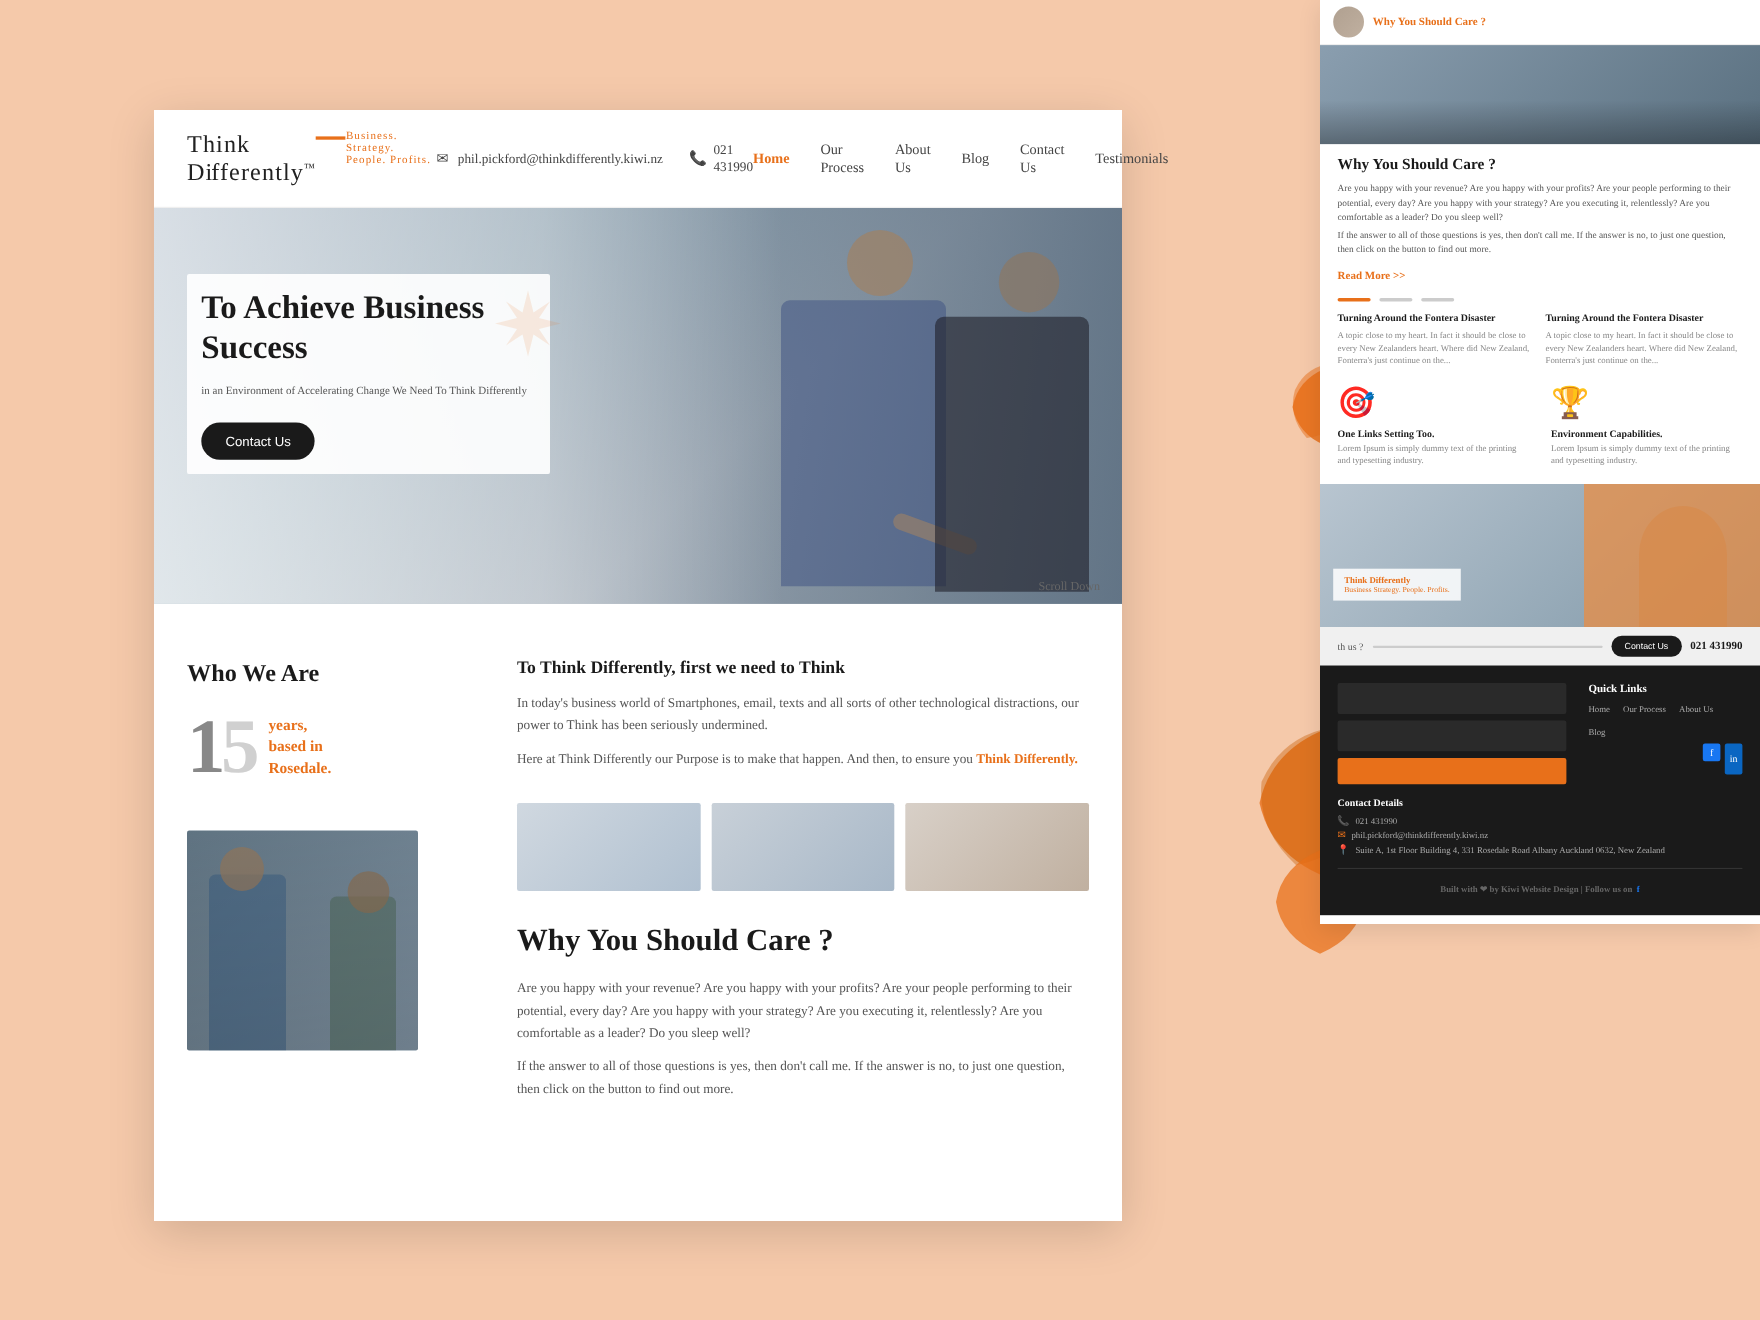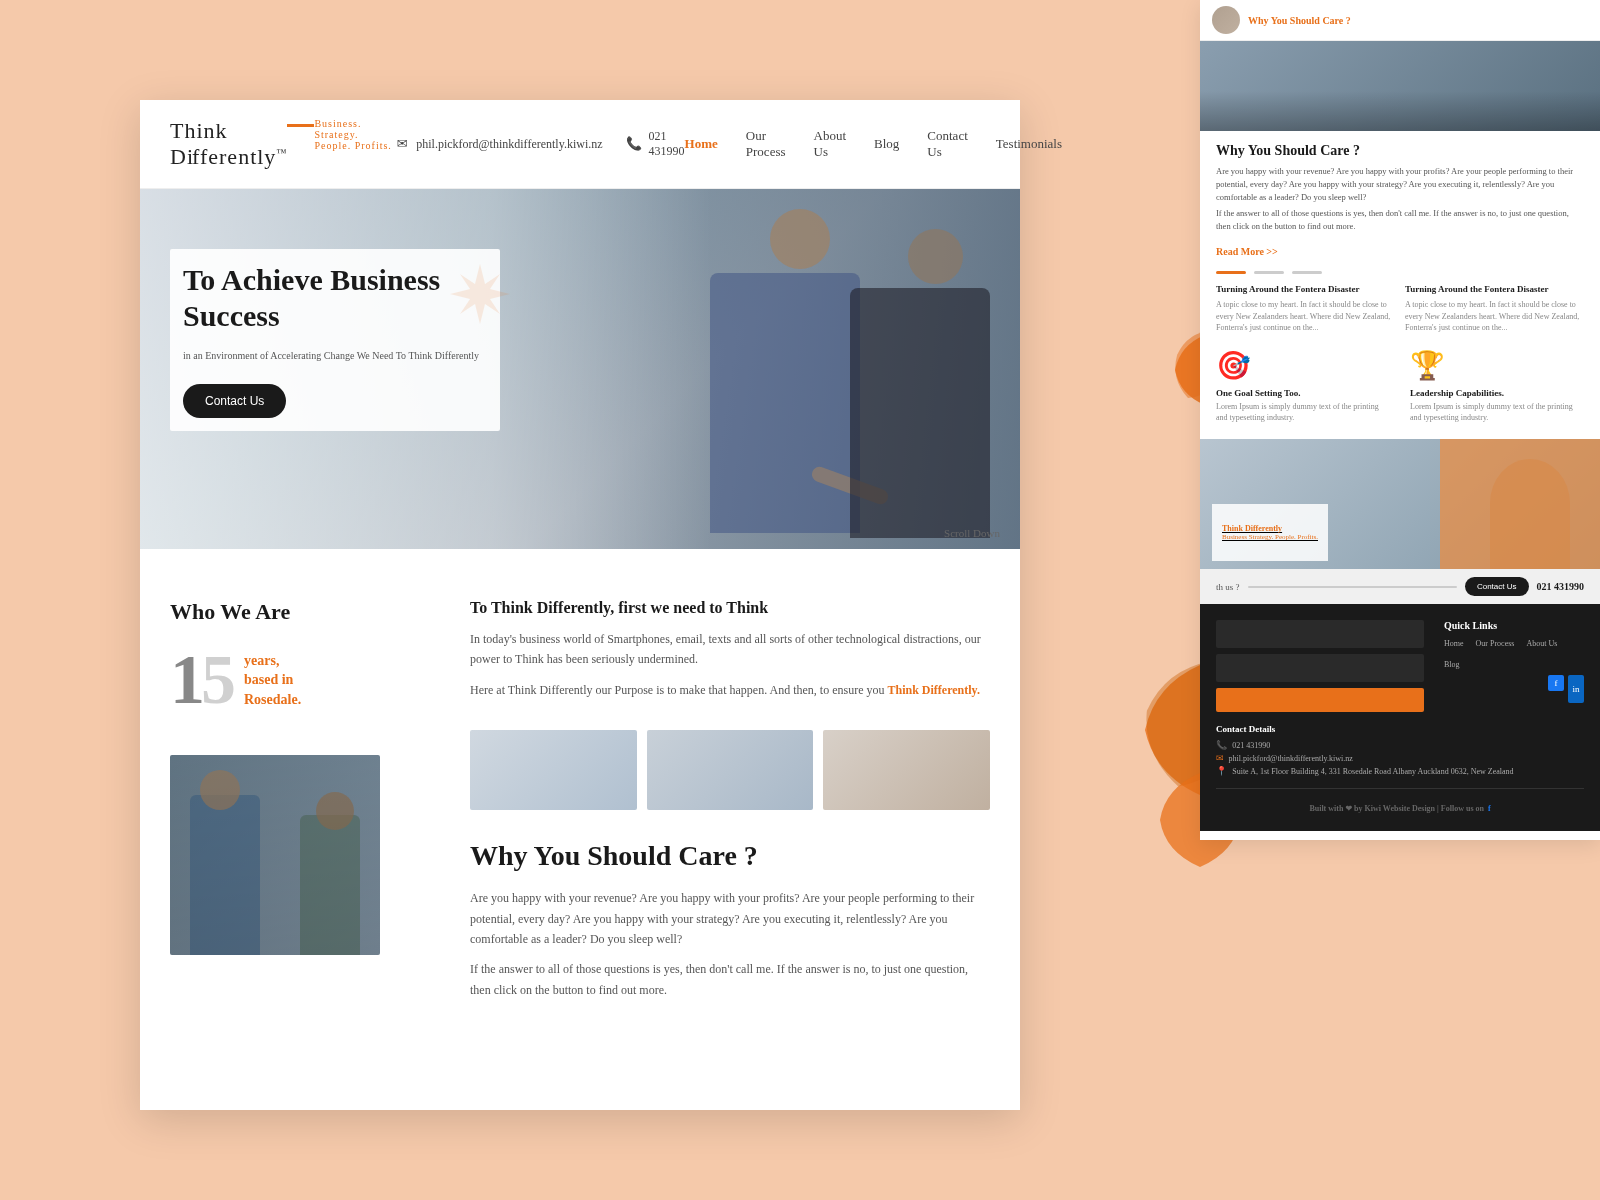--- a/index.html
+++ b/index.html
@@ -317,34 +317,34 @@
     </div>
     <div style="flex:1;">
       <div style="font-size:9px;font-weight:700;color:#1a1a1a;margin-bottom:4px;line-height:1.3;">Turning Around the Fontera Disaster</div>
       <div style="font-size:8px;color:#888;line-height:1.4;">A topic close to my heart. In fact it should be close to every New Zealanders heart. Where did New Zealand, Fonterra's just continue on the...</div>
     </div>
   </div>
 
   <div style="display:flex;gap:20px;padding:0 16px;margin-bottom:16px;">
     <div style="flex:1;text-align:left;">
       <div style="font-size:28px;color:#e8701a;margin-bottom:6px;">🎯</div>
-      <div style="font-size:9px;font-weight:700;color:#1a1a1a;margin-bottom:3px;">One Goal Setting Too.</div>
+      <div style="font-size:9px;font-weight:700;color:#1a1a1a;margin-bottom:3px;">One Links Setting Too.</div>
       <div style="font-size:8px;color:#888;line-height:1.4;">Lorem Ipsum is simply dummy text of the printing and typesetting industry.</div>
     </div>
     <div style="flex:1;text-align:left;">
       <div style="font-size:28px;color:#e8701a;margin-bottom:6px;">🏆</div>
-      <div style="font-size:9px;font-weight:700;color:#1a1a1a;margin-bottom:3px;">Leadership Capabilities.</div>
+      <div style="font-size:9px;font-weight:700;color:#1a1a1a;margin-bottom:3px;">Environment Capabilities.</div>
       <div style="font-size:8px;color:#888;line-height:1.4;">Lorem Ipsum is simply dummy text of the printing and typesetting industry.</div>
     </div>
   </div>
 
   <div style="width:100%;height:130px;background:linear-gradient(135deg,#b8c5d0,#8098a8);position:relative;margin-bottom:0;">
 
     <div style="position:absolute;right:30px;bottom:0;width:80px;height:110px;background:rgba(160,130,100,0.6);border-radius:50% 50% 0 0/40% 40% 0 0;"></div>
-    <div style="position:absolute;bottom:8px;left:12px;background:rgba(255,255,255,0.85);padding:20px 10px;text-decoration:underline;">
+    <div style="position:absolute;bottom:24px;left:12px;background:rgba(255,255,255,0.85);padding:6px 10px;">
       <div style="font-size:8px;font-weight:700;color:#e8701a;">Think Differently</div>
       <div style="font-size:7px;color:#e8701a;">Business Strategy. People. Profits.</div>
     </div>
     <div style="position:absolute;right:0;top:0;width:40%;background:rgba(240,140,60,0.7);height:100%;"></div>
   </div>
 
   <div style="background:#f0f0f0;padding:8px 16px;display:flex;align-items:center;justify-content:space-between;gap:8px;">
     <span style="font-size:9px;color:#555;">th us ?</span>
     <div style="flex:1;height:2px;background:#ccc;border-radius:2px;"></div>
     <button style="background:#1a1a1a;color:#fff;padding:5px 12px;border-radius:20px;font-size:8px;cursor:pointer;border:none;white-space:nowrap;">Contact Us</button>

